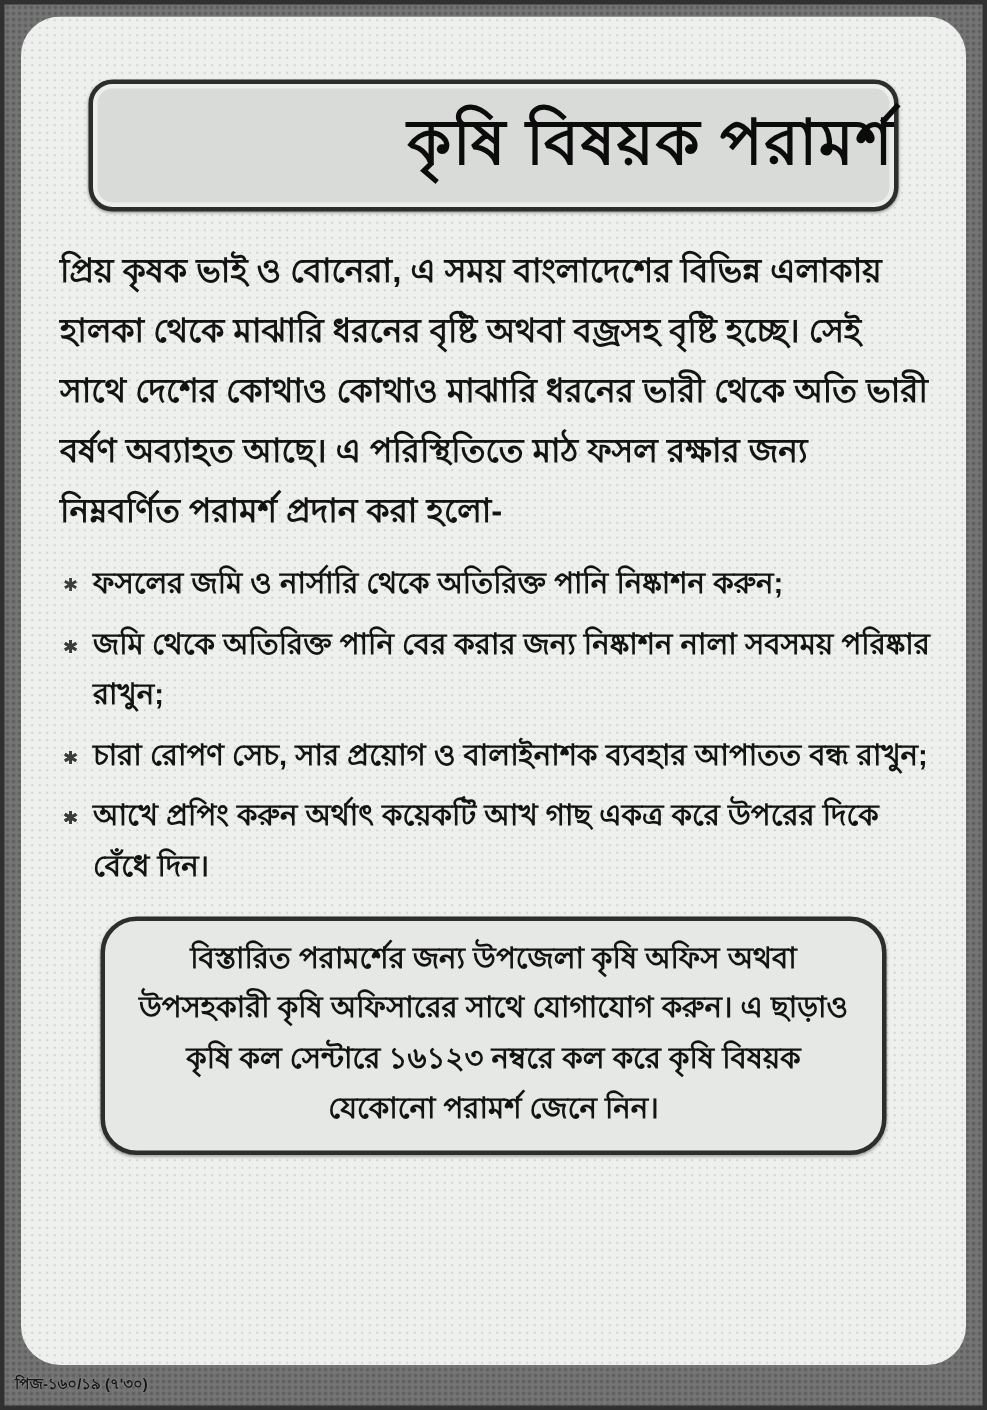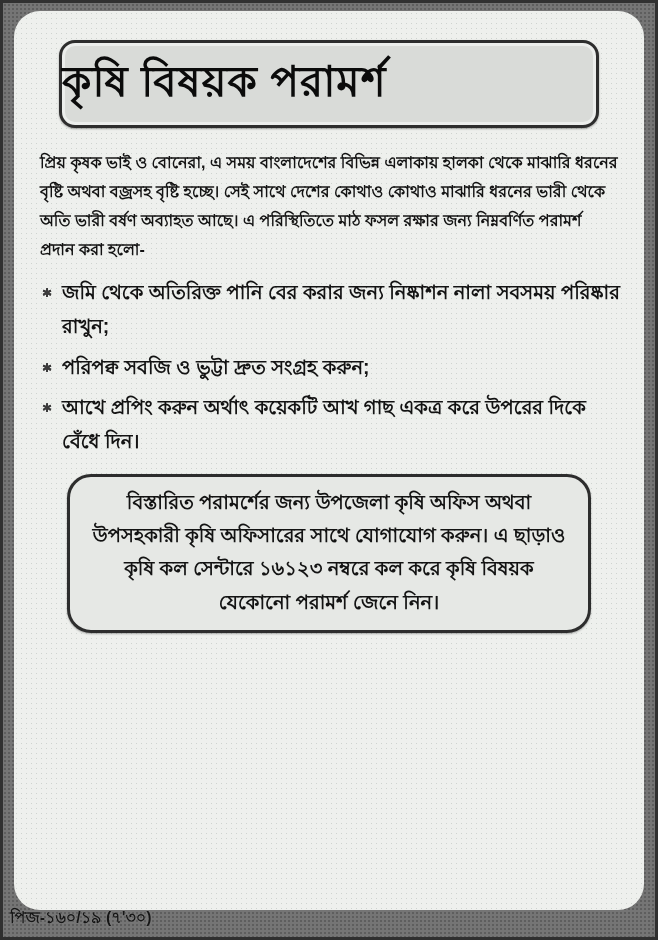--- a/index.html
+++ b/index.html
@@ -20,35 +20,35 @@
   .sheet {
     position: absolute;
     left: 11px; top: 8px; right: 11px; bottom: 27px;
     background-color: #eef0ed;
     background-image: radial-gradient(rgba(80,95,85,0.20) 0.8px, transparent 1px);
     background-size: 5px 5px;
     border-radius: 26px;
     overflow: hidden;
   }
   .title-box {
-    margin: 29px auto 0;
+    margin: 42px auto 0;
     width: 540px; height: 88px;
     background: #d9dbd8;
     border: 3px solid #2d2d2d;
     border-radius: 16px;
     box-shadow: inset 0 0 0 3px #eceeec, 0 1px 2px rgba(0,0,0,0.35);
-    display: flex; align-items: center; justify-content: flex-start;
+    display: flex; align-items: center; justify-content: flex-end;
   }
   .title-text {
     font-size: 42px; font-weight: bold; color: #0b0b0b;
     letter-spacing: 1px;
   }
   .intro {
     margin: 20px 24px 4px 26px;
-    font-size: 16px; font-weight: bold; color: #131313;
+    font-size: 22px; font-weight: bold; color: #131313;
     line-height: 1.82;
     text-align: left;
   }
   .advice-list {
     list-style: none;
     margin: 12px 18px 0 26px;
   }
   .advice-list li {
     position: relative;
     padding-left: 22px;
@@ -67,56 +67,57 @@
     border: 3px solid #2d2d2d;
     border-radius: 24px;
     padding: 9px 18px 11px;
     text-align: center;
     font-size: 19.5px; font-weight: bold; color: #131313;
     line-height: 1.7;
     box-shadow: 0 1px 2px rgba(0,0,0,0.3);
   }
   .print-code {
     position: absolute; left: 7px; bottom: 5px;
-    font-size: 16px; font-weight: bold; color: #161616;
+    font-size: 10px; font-weight: bold; color: #161616;
     text-shadow: 0 0 1px rgba(255,255,255,0.4);
   }
 </style>
 </head>
 <body>
 
 <div class="poster">
   <div class="sheet">
 
     <div class="title-box">
       <div class="title-text">কৃষি বিষয়ক পরামর্শ</div>
     </div>
 
     <p class="intro">প্রিয় কৃষক ভাই ও বোনেরা, এ সময় বাংলাদেশের বিভিন্ন এলাকায় হালকা থেকে মাঝারি ধরনের বৃষ্টি অথবা বজ্রসহ বৃষ্টি হচ্ছে। সেই সাথে দেশের কোথাও কোথাও মাঝারি ধরনের  ভারী থেকে অতি ভারী বর্ষণ অব্যাহত আছে। এ পরিস্থিতিতে মাঠ ফসল রক্ষার জন্য নিম্নবর্ণিত পরামর্শ প্রদান করা হলো-</p>
 
     <ul class="advice-list">
       <li>
         <span class="bullet">✱</span>
+        <span>ফসলের জমি ও নার্সারি থেকে অতিরিক্ত পানি নিষ্কাশন করুন;</span>
       </li>
       <li>
         <span class="bullet">✱</span>
       </li>
       <li>
         <span class="bullet">✱</span>
         <span>জমি থেকে অতিরিক্ত পানি বের করার জন্য নিষ্কাশন নালা সবসময় পরিষ্কার রাখুন;</span>
       </li>
       <li>
         <span class="bullet">✱</span>
       </li>
       <li>
         <span class="bullet">✱</span>
+        <span>চারা রোপণ সেচ, সার প্রয়োগ ও বালাইনাশক ব্যবহার আপাতত বন্ধ রাখুন;</span>
       </li>
       <li>
         <span class="bullet">✱</span>
-        <span>পরিপক্ব সবজি ও ভুট্টা দ্রুত সংগ্রহ করুন;</span>
       </li>
       <li>
         <span class="bullet">✱</span>
       </li>
       <li>
         <span class="bullet">✱</span>
         <span>আখে প্রপিং করুন অর্থাৎ কয়েকটি আখ গাছ একত্র করে উপরের দিকে বেঁধে দিন।</span>
       </li>
     </ul>
 

